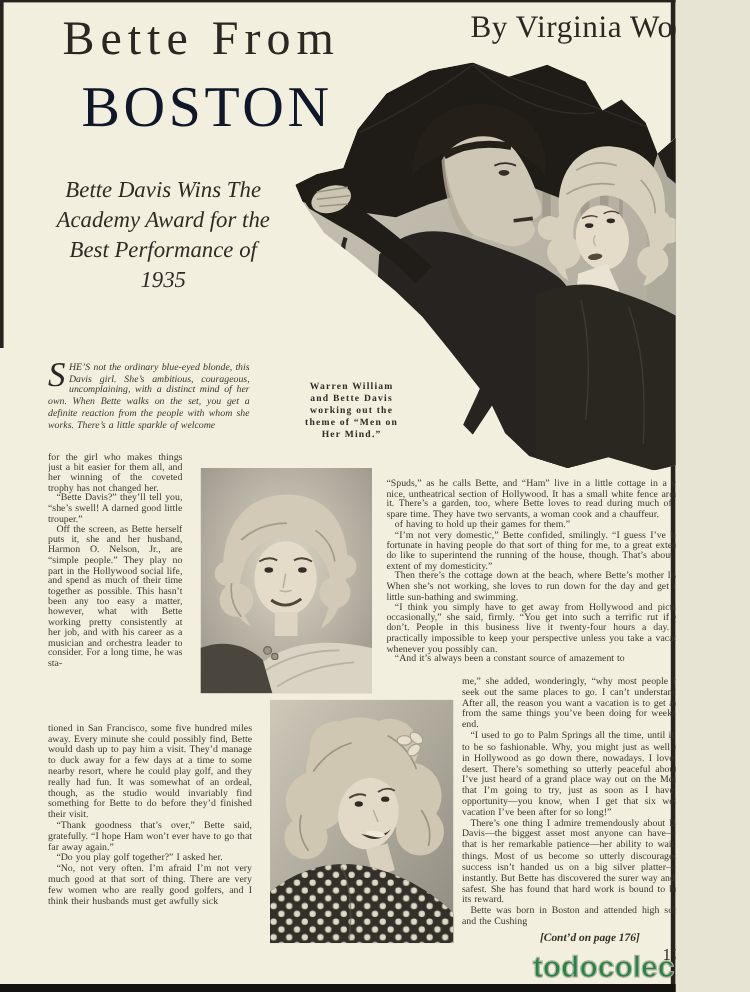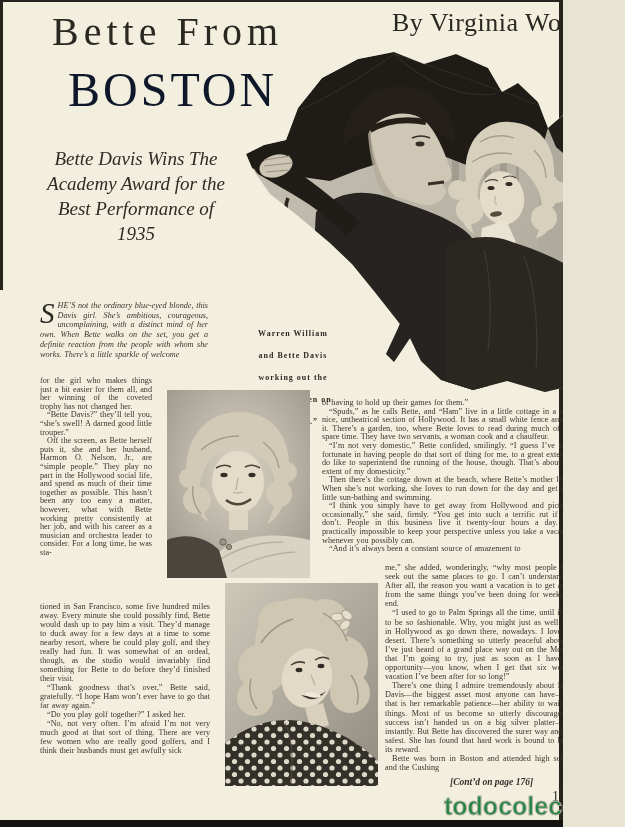--- a/index.html
+++ b/index.html
@@ -21,21 +21,21 @@
   .subtitle p{margin:0;}
 
   
   .photo{position:absolute;overflow:hidden;}
   .photo-main{left:244px;top:50px;width:379px;height:342px;}
   .photo-p1{left:167px;top:390px;width:143px;height:188px;}
   .photo-p2{left:225px;top:583px;width:153px;height:203px;}
 
   .caption{position:absolute;left:239px;top:317px;width:108px;font-weight:bold;font-size:8px;
            line-height:10px;letter-spacing:1px;text-align:center;color:#2e2a25;}
-  .caption p{margin:12px;}
+  .caption p{margin:0;}
 
   
   .tx{position:absolute;text-align:justify;overflow:hidden;color:#3a352e;}
   .tx p{margin:0;text-indent:7px;}
   .tx p:first-child{text-indent:0;}
   .b-l1{left:40px;top:301px;width:168px;height:76px;font-size:8.2px;line-height:9.7px;word-spacing:.6px;font-style:italic;}
   .b-l1 p:first-child::first-letter{float:left;font-size:29px;line-height:23px;padding:1px 3px 0 0;color:#2b2722;}
   .b-l2{left:40px;top:377px;width:112px;height:224px;font-size:8.2px;line-height:8.6px;word-spacing:.5px;}
   .b-l3{left:40px;top:602px;width:170px;height:190px;font-size:8.2px;line-height:9px;word-spacing:.5px;}
   .b-r1{left:322px;top:399px;width:252px;height:164px;font-size:8.2px;line-height:8.6px;word-spacing:.5px;}
@@ -214,22 +214,22 @@
       <p>“Bette Davis?” they’ll tell you, “she’s swell! A darned good little trouper.”</p>
       <p>Off the screen, as Bette herself puts it, she and her husband, Harmon O. Nelson, Jr., are “simple people.” They play no part in the Hollywood social life, and spend as much of their time together as possible. This hasn’t been any too easy a matter, however, what with Bette working pretty consistently at her job, and with his career as a musician and orchestra leader to consider. For a long time, he was sta-</p>
     </div>
   <div class="tx b-l3">
       <p>tioned in San Francisco, some five hundred miles away. Every minute she could possibly find, Bette would dash up to pay him a visit. They’d manage to duck away for a few days at a time to some nearby resort, where he could play golf, and they really had fun. It was somewhat of an ordeal, though, as the studio would invariably find something for Bette to do before they’d finished their visit.</p>
       <p>“Thank goodness that’s over,” Bette said, gratefully. “I hope Ham won’t ever have to go that far away again.”</p>
       <p>“Do you play golf together?” I asked her.</p>
       <p>“No, not very often. I’m afraid I’m not very much good at that sort of thing. There are very few women who are really good golfers, and I think their husbands must get awfully sick</p>
     </div>
   <div class="tx b-r1">
+      <p>“Spuds,” as he calls Bette, and “Ham” live in a little cottage in a very nice, untheatrical section of Hollywood. It has a small white fence around it. There’s a garden, too, where Bette loves to read during much of her spare time. They have two servants, a woman cook and a chauffeur.</p>
       <p>of having to hold up their games for them.”</p>
-      <p>“Spuds,” as he calls Bette, and “Ham” live in a little cottage in a very nice, untheatrical section of Hollywood. It has a small white fence around it. There’s a garden, too, where Bette loves to read during much of her spare time. They have two servants, a woman cook and a chauffeur.</p>
       <p>“I’m not very domestic,” Bette confided, smilingly. “I guess I’ve been fortunate in having people do that sort of thing for me, to a great extent. I do like to superintend the running of the house, though. That’s about the extent of my domesticity.”</p>
       <p>Then there’s the cottage down at the beach, where Bette’s mother lives. When she’s not working, she loves to run down for the day and get in a little sun-bathing and swimming.</p>
       <p>“I think you simply have to get away from Hollywood and pictures occasionally,” she said, firmly. “You get into such a terrific rut if you don’t. People in this business live it twenty-four hours a day. It’s practically impossible to keep your perspective unless you take a vacation whenever you possibly can.</p>
       <p>“And it’s always been a constant source of amazement to</p>
     </div>
   <div class="tx b-r2">
       <p>me,” she added, wonderingly, “why most people here seek out the same places to go. I can’t understand it. After all, the reason you want a vacation is to get away from the same things you’ve been doing for weeks on end.</p>
       <p>“I used to go to Palm Springs all the time, until it got to be so fashionable. Why, you might just as well stay in Hollywood as go down there, nowadays. I love the desert. There’s something so utterly peaceful about it. I’ve just heard of a grand place way out on the Mojave that I’m going to try, just as soon as I have an opportunity—you know, when I get that six weeks’ vacation I’ve been after for so long!”</p>
       <p>There’s one thing I admire tremendously about Bette Davis—the biggest asset most anyone can have—and that is her remarkable patience—her ability to wait for things. Most of us become so utterly discouraged if success isn’t handed us on a big silver platter—and instantly. But Bette has discovered the surer way and the safest. She has found that hard work is bound to bring its reward.</p>
       <p>Bette was born in Boston and attended high school and the Cushing</p>

